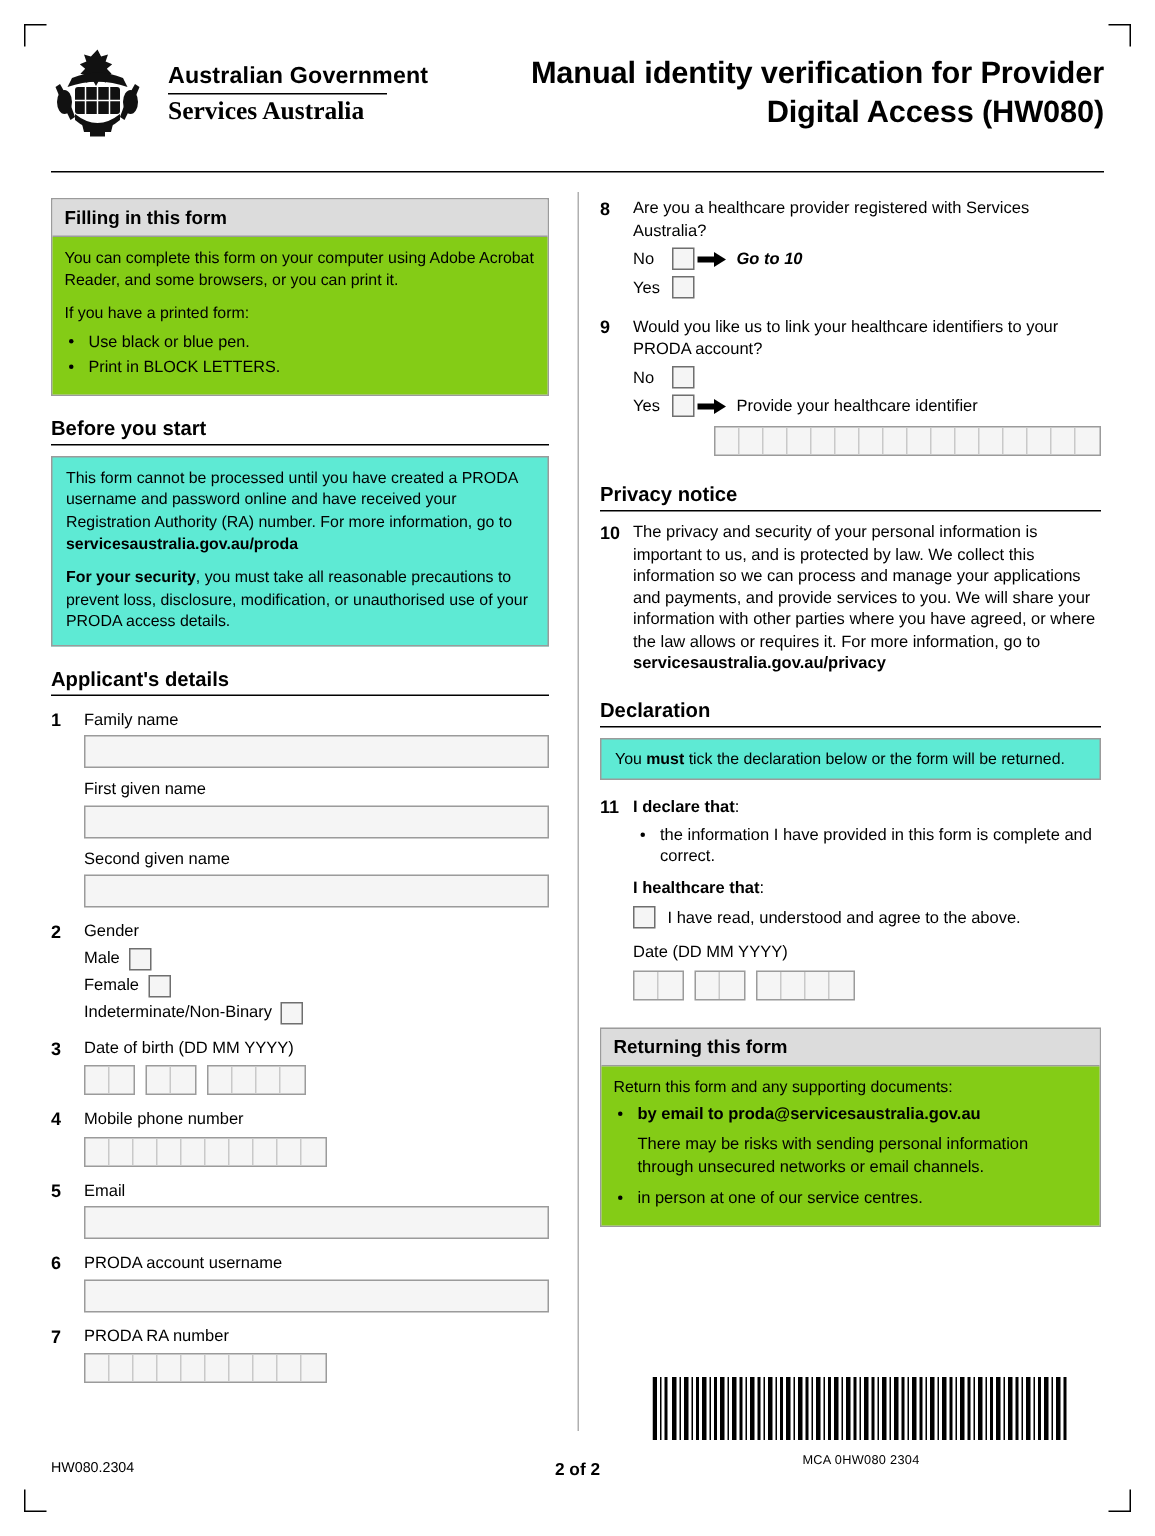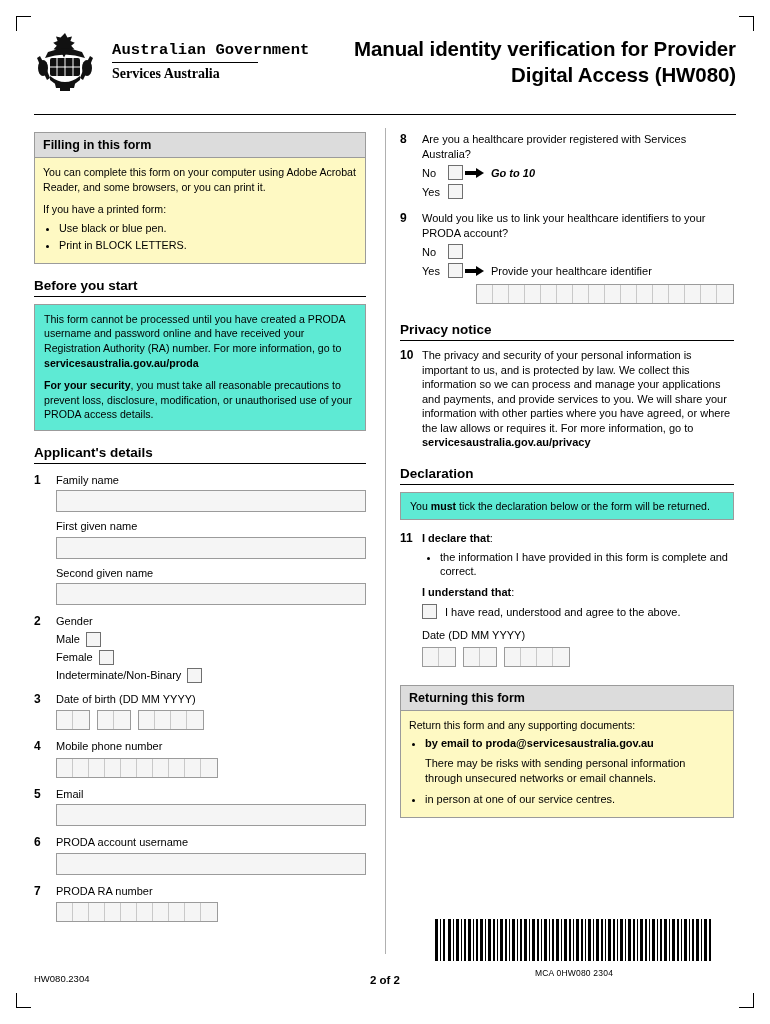--- a/index.html
+++ b/index.html
@@ -42,36 +42,36 @@
     position: absolute;
     left: 0; top: 0;
     width: 62px; height: 62px;
   }
   .gov-block {
     position: absolute;
     left: 78px;
     top: 12px;
   }
   .gov-line1 {
-    font-family: Liberation Mono, monospace;
+    font-family: Liberation Sans, sans-serif;
     font-weight: bold;
     font-size: 15.5px;
     letter-spacing: 0.1px;
     line-height: 17px;
   }
   .gov-rule {
     width: 146px;
     height: 1px;
     background: #000;
     margin: 3px 0 3px 0;
   }
   .gov-line2 {
     font-family: "Liberation Serif", serif;
     font-weight: bold;
-    font-size: 14px;
+    font-size: 17px;
     line-height: 15px;
   }
   .title {
     position: absolute;
     right: 0;
     top: 6px;
     width: 400px;
     text-align: right;
     font-weight: bold;
     font-size: 20.5px;
@@ -115,21 +115,21 @@
     background: #f1f1f1;
   }
   .shaded-head {
     background: #dcdcdc;
     font-weight: bold;
     font-size: 12.5px;
     padding: 5px 8px 5px 8px;
     border-bottom: 1px solid #9b9b9b;
   }
   .shaded-body {
-    background: #fef9c3;
+    background: #84cc16;
     padding: 7px 8px 8px 8px;
     font-size: 10.6px;
     line-height: 14.6px;
   }
   .plain-box {
     border: 1px solid #9b9b9b;
     background: #5eead4;
     padding: 7px 9px 8px 9px;
     font-size: 10.6px;
     line-height: 14.6px;
@@ -526,21 +526,21 @@
 
     <div class="q" style="margin-top:11px">
       <div class="qnum">11</div>
       <div class="qlabel">
         <span class="bold">I declare that</span><span>:</span>
       </div>
       <ul class="declare">
         <li>the information I have provided in this form is complete and correct.</li>
       </ul>
       <div class="qlabel" style="margin-top:2px">
-        <span class="bold">I understand that</span><span>:</span>
+        <span class="bold">I healthcare that</span><span>:</span>
       </div>
       <div style="display:flex; align-items:center; margin-top:5px; font-size:11px">
         <span class="tickbox" style="margin-right:8px"></span>
         <span>I have read, understood and agree to the above.</span>
       </div>
       <div class="qlabel" style="margin-top:9px">Date (DD MM YYYY)</div>
       <div class="boxrow">
         <span class="cells gap">
             <i></i>
             <i></i>

